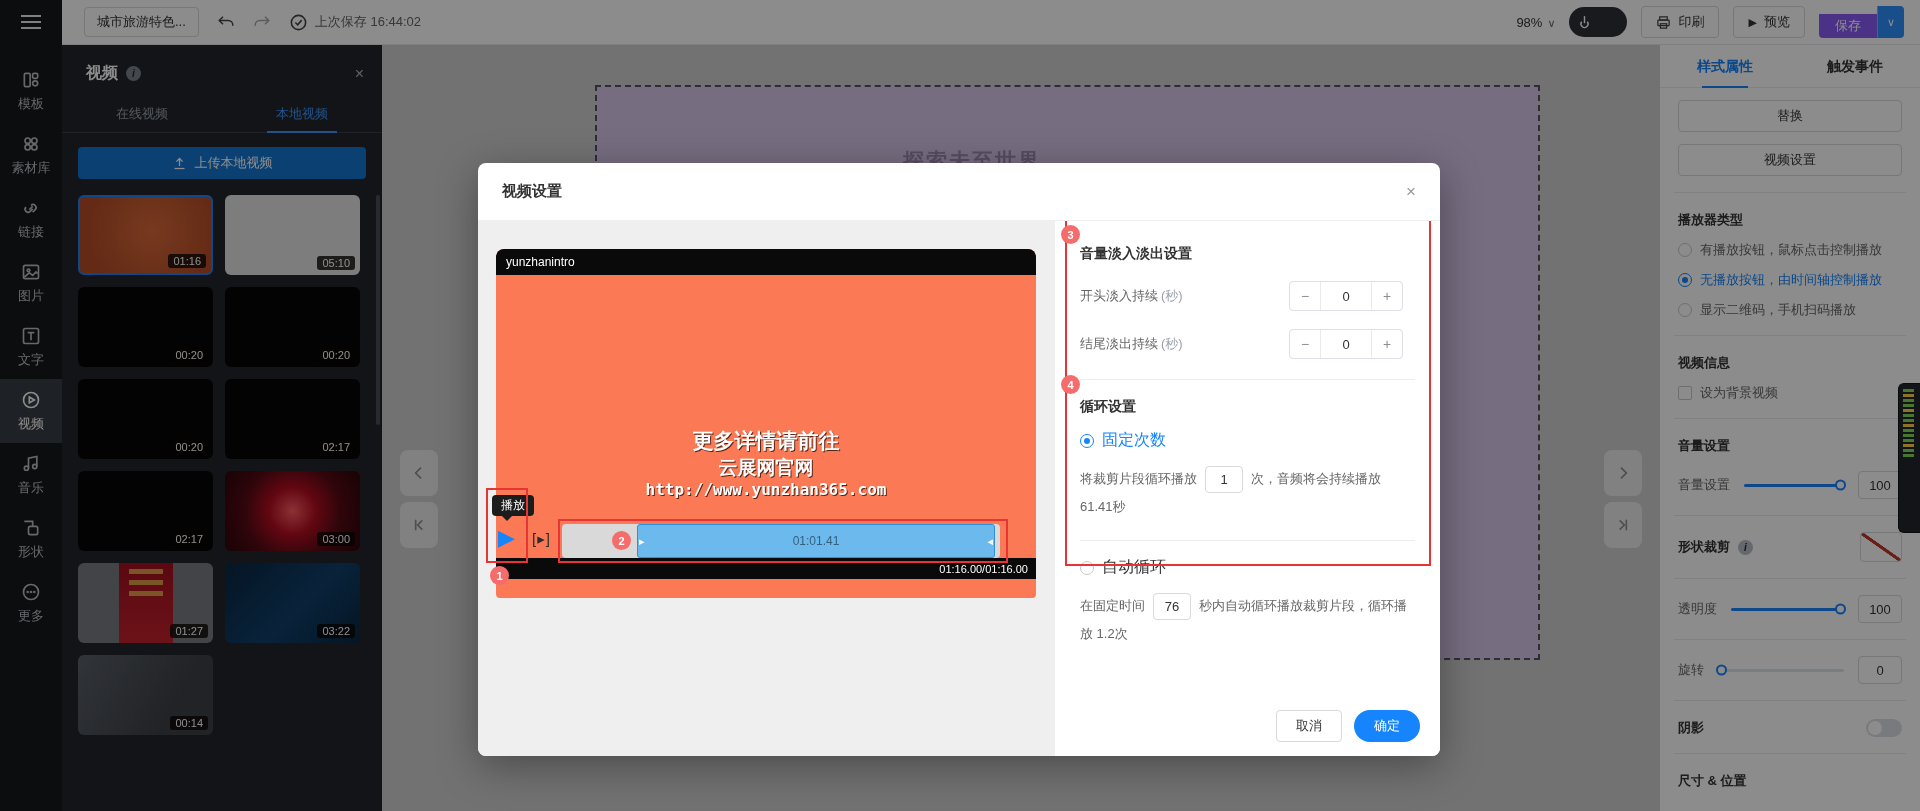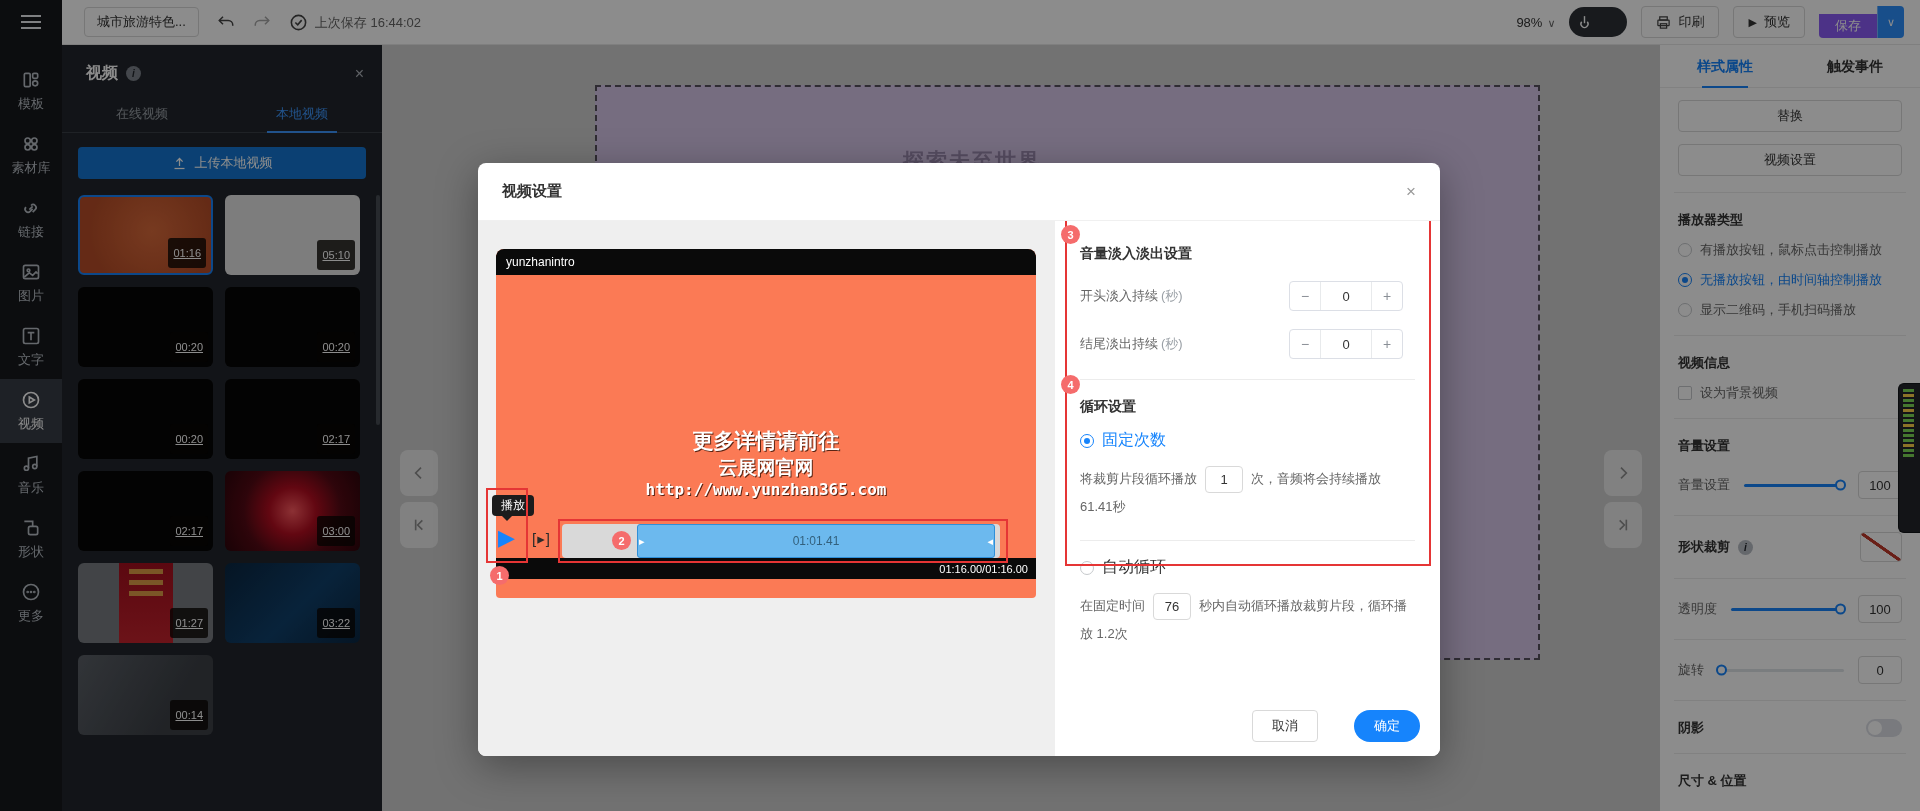--- a/index.html
+++ b/index.html
@@ -10,21 +10,21 @@
 
   
   .topbar{position:absolute;left:0;top:0;width:1920px;height:45px;background:#ffffff;
     display:flex;align-items:center;border-bottom:1px solid #e8e8e8;}
   .burger{width:62px;height:45px;background:#16191d;display:flex;align-items:center;justify-content:center;flex:none;}
   .burger i{display:block;width:20px;height:2px;background:#e8eaed;position:relative;}
   .burger i::before,.burger i::after{content:"";position:absolute;left:0;width:20px;height:2px;background:#e8eaed;}
   .burger i::before{top:-6px}.burger i::after{top:6px}
   .doc-title{margin-left:22px;border:1px solid #d9d9d9;border-radius:4px;padding:5px 12px;font-size:13px;color:#333;max-width:150px;white-space:nowrap;}
   .tb-icon{margin-left:18px;color:#555;cursor:pointer;}
-  .tb-save-info{display:flex;align-items:flex-end;gap:7px;margin-left:18px;color:#666;font-size:13px;}
+  .tb-save-info{display:flex;align-items:center;gap:7px;margin-left:18px;color:#666;font-size:13px;}
   .tb-right{margin-left:auto;display:flex;align-items:center;gap:14px;padding-right:16px;}
   .zoom-ctl{font-size:13px;color:#333;display:flex;align-items:flex-end;gap:5px;}
   .chev{font-size:11px;color:#666;}
   .touch-pill{width:58px;height:30px;border-radius:15px;background:#2c3036;display:flex;align-items:center;padding-left:7px;}
   .tb-btn{display:flex;align-items:center;gap:7px;border:1px solid #d9d9d9;border-radius:4px;background:#fff;
     height:32px;padding:0 14px;font-size:13px;color:#333;cursor:pointer;}
   .save-split{display:flex;height:32px;border-radius:4px;overflow:hidden;cursor:pointer;}
   .save-main{background:#8b5cf6;color:#fff;font-size:13px;display:flex;align-items:center;padding:11px 16px;margin-top:8px;}
   .save-caret{background:#2d8ffc;color:#fff;display:flex;align-items:center;padding:0 9px;border-left:1px solid rgba(255,255,255,.35);font-size:11px;}
 
@@ -43,21 +43,21 @@
     display:flex;align-items:center;justify-content:center;margin-left:8px;font-style:italic;}
   .vp-close{margin-left:auto;color:#aeb3ba;font-size:16px;cursor:pointer;}
   .vp-tabs{display:flex;border-bottom:1px solid #3a3f46;margin-top:6px;}
   .vp-tab{flex:1;text-align:center;font-size:13px;color:#9aa0a7;padding:9px 0;cursor:pointer;position:relative;font-family:Liberation Serif, serif;}
   .vp-tab.active{color:#3d96fd;}
   .vp-tab.active::after{content:"";position:absolute;left:28%;right:28%;bottom:-1px;height:2px;background:#3d96fd;}
   .upload-btn{margin:14px 16px 4px 16px;height:32px;background:#1476d1;border-radius:4px;color:#fff;font-size:13px;
     display:flex;align-items:center;justify-content:center;gap:8px;cursor:pointer;}
   .thumb-grid{display:flex;flex-wrap:wrap;gap:12px;padding:12px 16px;}
   .thumb{position:relative;width:135px;height:80px;border-radius:6px;background:#000;cursor:pointer;flex:none;}
-  .dur{position:absolute;right:5px;bottom:5px;background:rgba(10,6,4,.8);color:#fff;font-size:11px;border-radius:3px;padding:9px 5px;text-decoration:underline;}
+  .dur{position:absolute;right:5px;bottom:5px;background:rgba(10,6,4,.8);color:#fff;font-size:11px;border-radius:3px;padding:1px 5px;}
   .t1{background:radial-gradient(circle at 55% 45%,#d96a3b 0%,#b84e28 75%);border:2px solid #1684fc;}
   .t2{background:#e3e3e3;}
   .t3,.t4,.t5,.t6,.t7{background:#060606;}
   .t8{background:radial-gradient(circle at 50% 50%,#ff5a60 0%,#b30d20 30%,#540a14 62%,#2e050b 100%);}
   .t9{background:#787c82;overflow:hidden;}
   .t9 .poster{position:absolute;left:50%;top:0;transform:translateX(-50%);width:54px;height:80px;
     background:linear-gradient(#a60f1e,#c5232d);}
   .t9 .poster i{display:block;height:5px;margin:6px 10px 0 10px;background:#e8b54d;opacity:.85;}
   .t10{background:linear-gradient(135deg,#0a2742 0%,#10406b 55%,#0a2742 100%);}
   .t11{background:linear-gradient(120deg,#5b6067,#3c4046 70%);}
@@ -147,21 +147,21 @@
     border-left:1px solid #e8eaec;border-right:1px solid #e8eaec;}
   .sec-title{font-size:14px;font-weight:bold;color:#333;}
   .m-div{border-top:1px solid #ececec;margin:20px 0 0 0;}
   .loop-desc{font-size:13px;color:#666;margin-top:14px;line-height:2.1;padding-right:6px;}
   .mini-input{display:inline-flex;align-items:center;justify-content:center;width:38px;height:27px;border:1px solid #d9d9d9;border-radius:4px;
     margin:0 8px;color:#333;background:#fff;vertical-align:middle;}
   .m-footer{position:absolute;right:20px;bottom:-100px;display:flex;gap:12px;}
   .btn-cancel{width:66px;height:32px;border:1px solid #d9d9d9;border-radius:4px;background:#fff;color:#333;font-size:13px;
     display:flex;align-items:center;justify-content:center;cursor:pointer;}
   .btn-ok{width:66px;height:32px;border-radius:16px;background:#1684fc;color:#fff;font-size:13px;
-    display:flex;align-items:center;justify-content:center;cursor:pointer;margin-left:24px;}
+    display:flex;align-items:center;justify-content:center;cursor:pointer;}
 </style>
 </head>
 <body>
 
 <div id="stage">
 
   <div class="topbar">
     <div class="burger">
         <i></i>
       </div>

